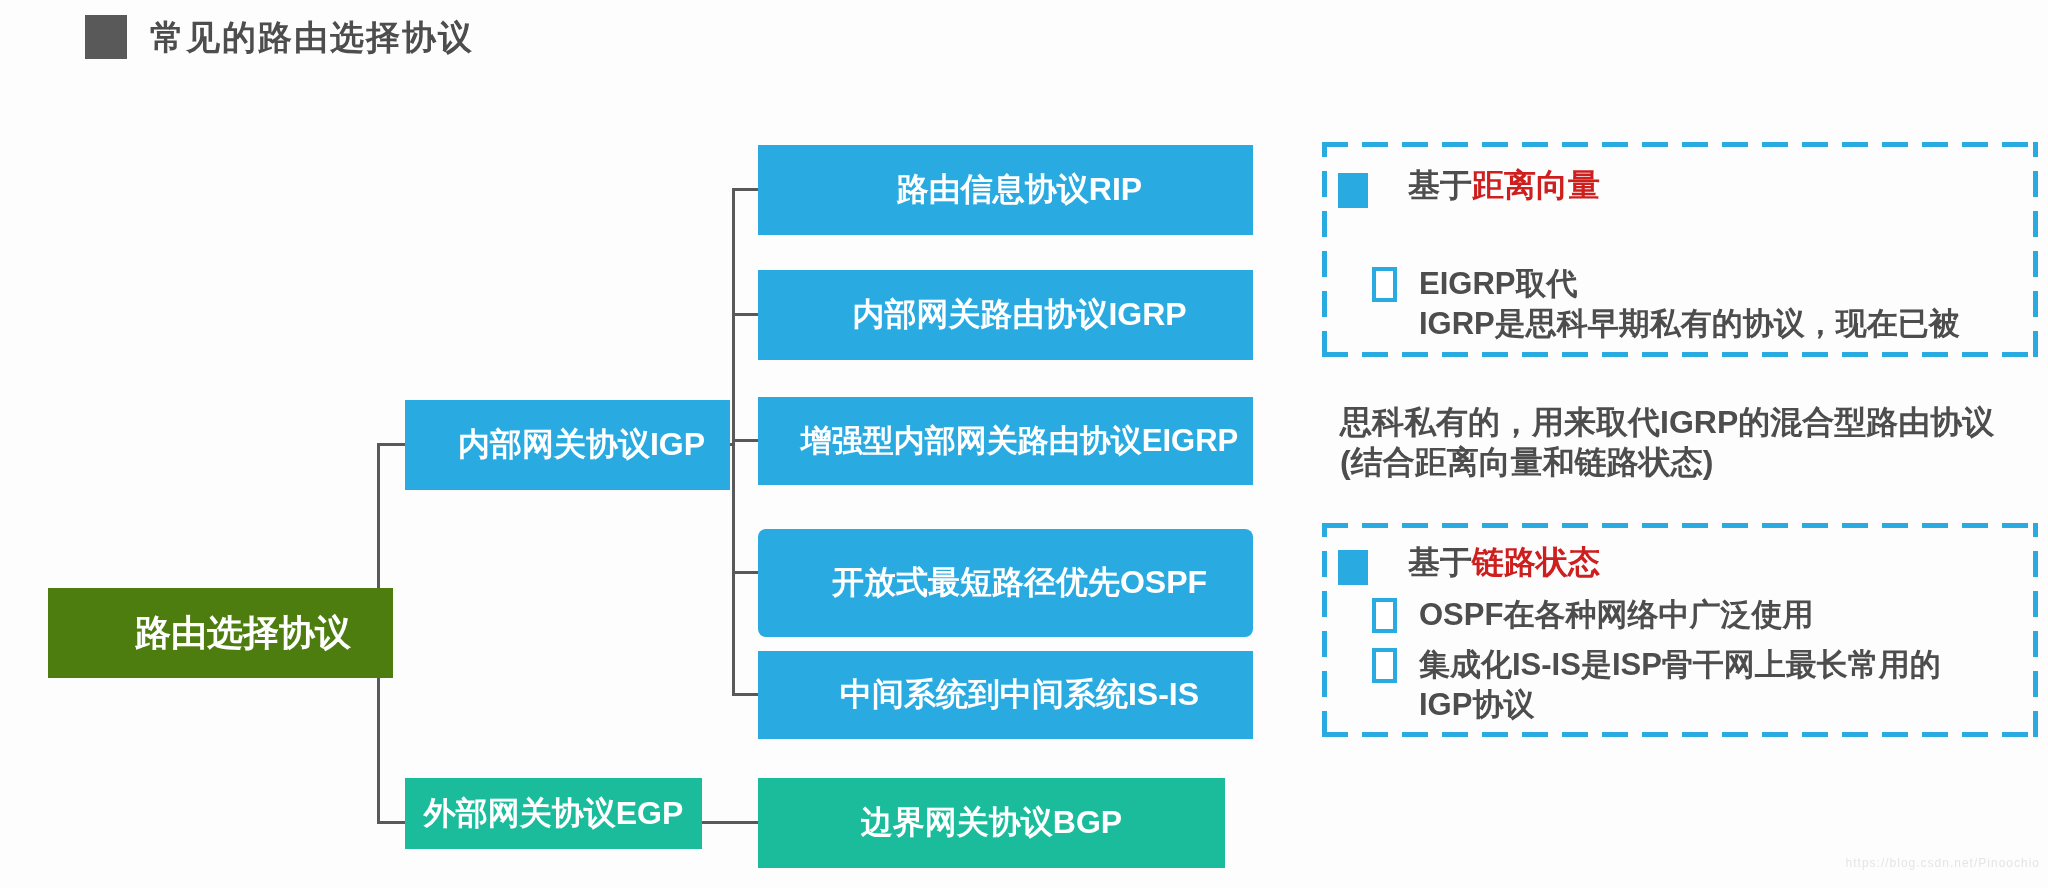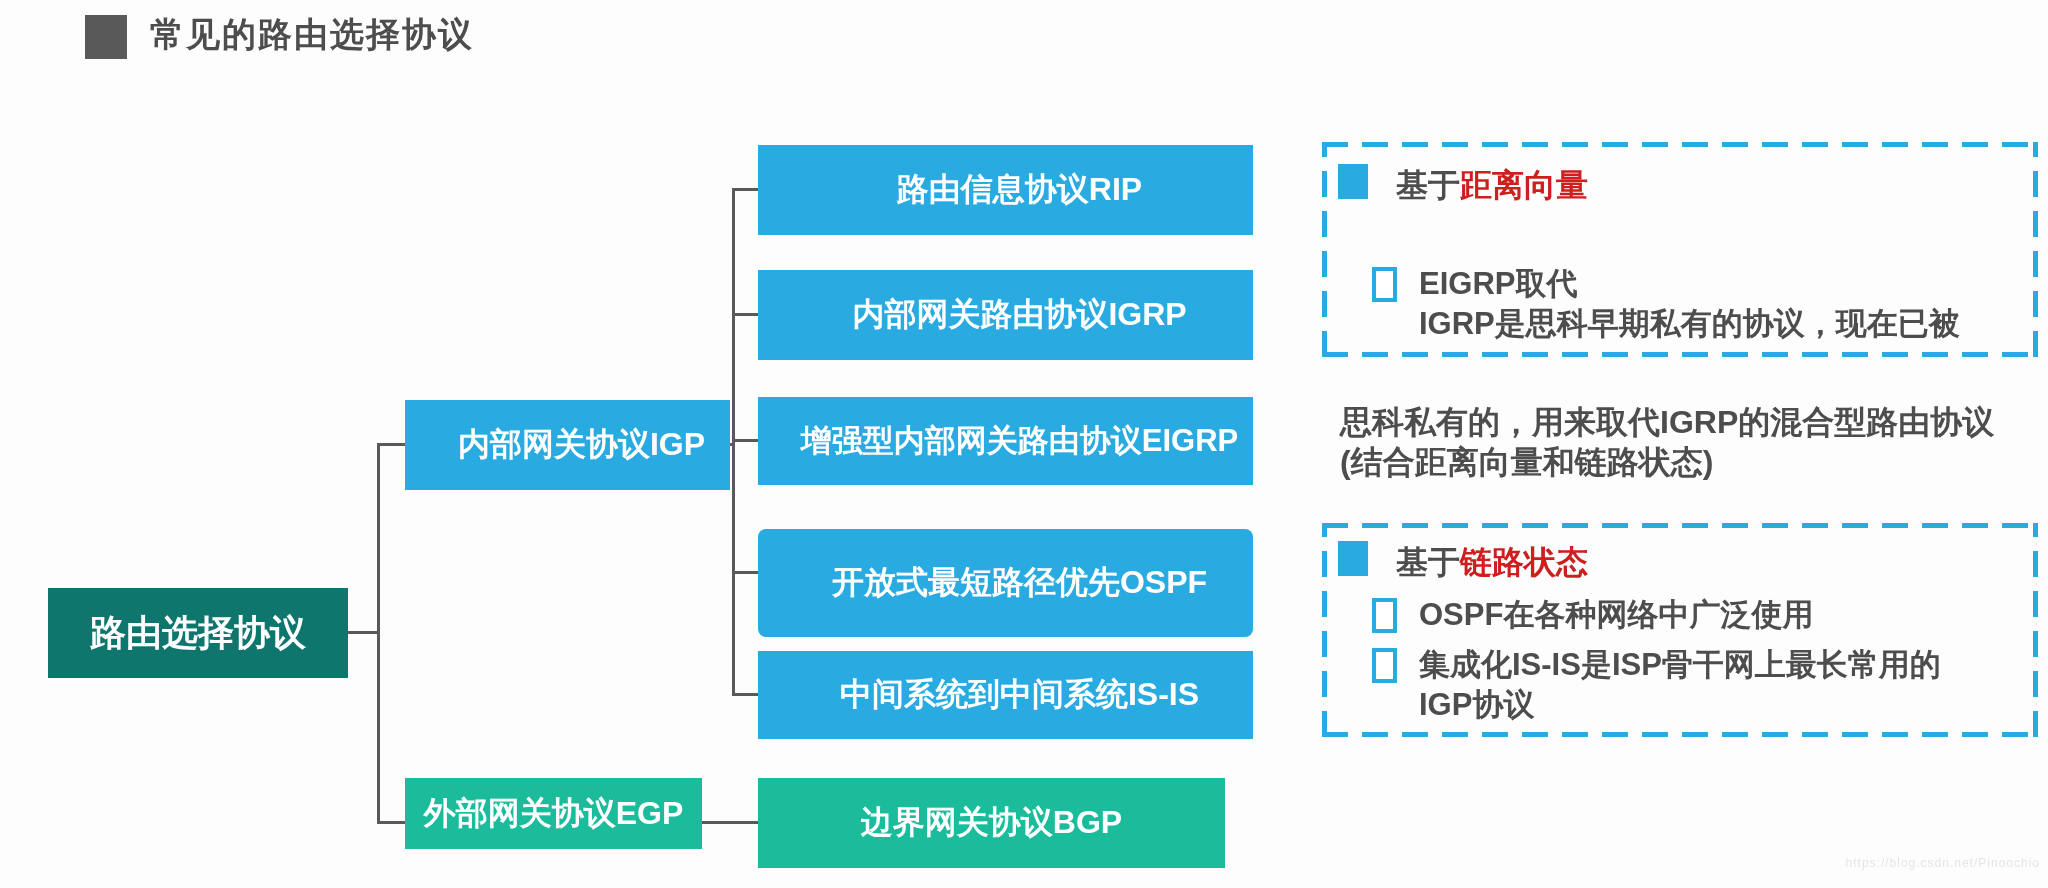--- a/index.html
+++ b/index.html
@@ -6,26 +6,26 @@
   .canvas {
     position:relative; width:2048px; height:888px; overflow:hidden;
     background:#fdfdfd;
     font-family:"Liberation Sans","DejaVu Sans",sans-serif;
     font-weight:bold;
   }
 
   
   .title-bullet { position:absolute; left:85px; top:15px; width:42px; height:44px; background:#595959; }
   .page-title   { position:absolute; left:150px; top:14px; font-size:34px; line-height:46px;
-                  color:#4d4d4d; letter-spacing:2px; white-space:nowrap;font-family:Liberation Mono, monospace; }
+                  color:#4d4d4d; letter-spacing:2px; white-space:nowrap; }
 
   
   .node { position:absolute; display:flex; align-items:center; justify-content:center;
           color:#ffffff; white-space:nowrap; text-align:center; }
-  .node-gray  { background:#0f766e; }
+  .node-gray  { background:#4d7c0f;padding-left:45px; }
   .node-blue  { background:#29abe2;padding-left:28px; }
   .node-green { background:#1bbc9b; }
 
   .n-root  { left:48px;  top:588px; width:300px; height:90px; font-size:36px; }
   .n-igp   { left:405px; top:400px; width:297px; height:90px; font-size:32px; }
   .n-egp   { left:405px; top:778px; width:297px; height:71px; font-size:32px; }
   .n-rip   { left:758px; top:145px; width:467px; height:90px; font-size:32px; }
   .n-igrp  { left:758px; top:270px; width:467px; height:90px; font-size:32px; }
   .n-eigrp { left:758px; top:397px; width:467px; height:88px; font-size:31px; }
   .n-ospf  { left:758px; top:529px; width:467px; height:108px; font-size:32px;border-radius:8px; }
@@ -52,21 +52,21 @@
     position:absolute; left:1322px; width:716px;
     background:
       repeating-linear-gradient(90deg,#29abe2 0 26px,transparent 26px 40px) left top    / 100% 5px no-repeat,
       repeating-linear-gradient(90deg,#29abe2 0 26px,transparent 26px 40px) left bottom / 100% 5px no-repeat,
       repeating-linear-gradient(0deg, #29abe2 0 26px,transparent 26px 40px) left top    / 5px 100% no-repeat,
       repeating-linear-gradient(0deg, #29abe2 0 26px,transparent 26px 40px) right top   / 5px 100% no-repeat;
   }
   .panel-dv { top:142px; height:215px; }
   .panel-ls { top:523px; height:214px; }
 
-  .panel-head { position:absolute; left:16px; display:flex; align-items:flex-start; gap:28px;font-family:Liberation Serif, serif; }
+  .panel-head { position:absolute; left:16px; display:flex; align-items:flex-end; gap:40px;font-family:Liberation Serif, serif; }
   .panel-dv .panel-head { top:22px; }
   .panel-ls .panel-head { top:18px; }
   .sq-bullet { width:30px; height:35px; background:#29abe2; flex:none; }
   .head-text { font-size:32px; color:#4d4d4d; white-space:nowrap; }
   .hl { color:#ce1f1f; }
 
   .panel-item { position:absolute; left:50px; display:flex; gap:22px; align-items:flex-start; }
   .item-1 { top:72px; }
   .item-2 { top:122px; }
   .checkbox { width:25px; height:35px; border:4px solid #29abe2; background:#ffffff;

